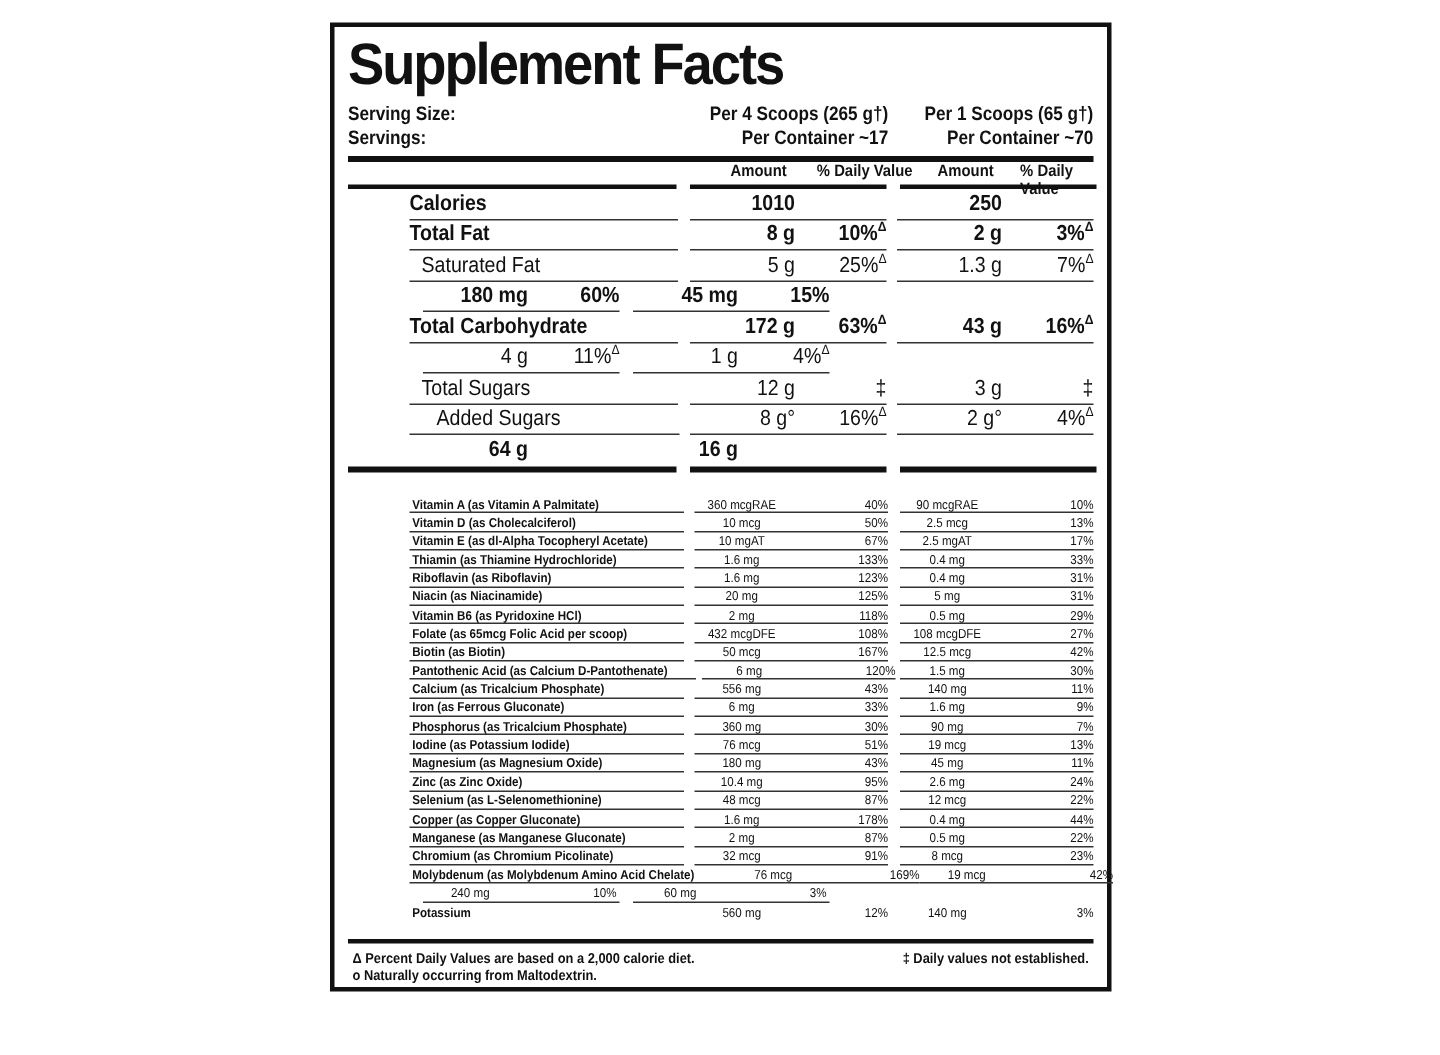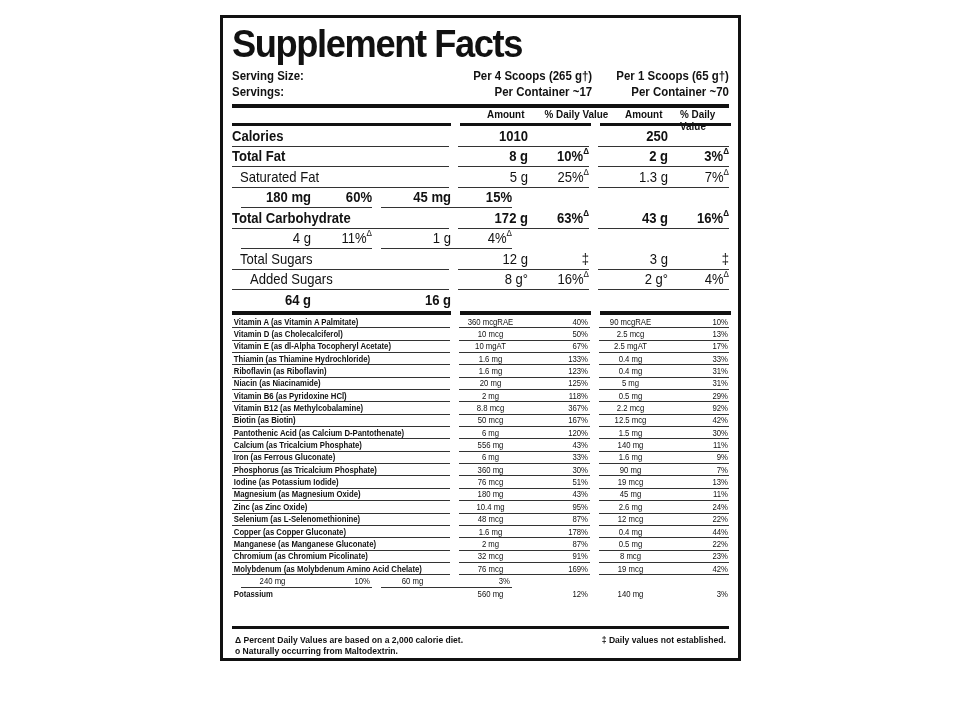--- a/index.html
+++ b/index.html
@@ -11,21 +11,21 @@
            letter-spacing: -1.5px; transform: scaleX(0.93); transform-origin: left top; }
   .serv { position: absolute; font-size: 13px; font-weight: bold; line-height: 16px;
           transform: scaleX(0.88); }
   .serv.l { left: 9px; top: 50px; transform-origin: left top; }
   .serv.c2 { right: 146px; top: 50px; text-align: right; transform-origin: right top; }
   .serv.c3 { right: 9px; top: 50px; text-align: right; transform-origin: right top; }
   .bar { position: absolute; left: 9px; right: 9px; height: 4px; background: #111; }
   .seg { position: absolute; background: #111; }
   .hdr { position: absolute; top: 90px; font-size: 11px; font-weight: bold; transform: scaleX(0.9); }
   .rows { position: absolute; left: 9px; right: 9px; }
-  .row { position: relative; display: flex; align-items: flex-start; }
+  .row { position: relative; display: flex; align-items: flex-start; margin-left: 41px; }
   .row .c1 { width: 219px; box-sizing: border-box; border-bottom: 1px solid #333; height: 100%;
              display: flex; align-items: center; }
   .row .gap { width: 9px; }
   .row .cg { width: 131px; box-sizing: border-box; border-bottom: 1px solid #333; height: 100%;
              display: flex; align-items: center; }
   .row .amt { width: 70px; text-align: right; }
   .row .dv { width: 61px; text-align: right; }
   .major .row { height: 20.5px; font-size: 14.5px; }
   .major .row .lbl { transform: scaleX(0.9); transform-origin: left center; white-space: nowrap; }
   .major .row.b { font-weight: bold; }
@@ -199,21 +199,21 @@
           <span class="amt">16 g</span>
           <span class="dv"></span>
         </div>
     </div>
   </div>
 
   <div class="seg" style="left:9px;top:293px;width:219px;height:4px;"></div>
   <div class="seg" style="left:237px;top:293px;width:131px;height:4px;"></div>
   <div class="seg" style="left:377px;top:293px;width:131px;height:4px;"></div>
 
-  <div class="rows minor" id="minor-rows" style="top:298px;">
+  <div class="rows minor" id="minor-rows" style="top:312px;">
       <div class="row">
         <div class="c1">
           <span class="lbl">Vitamin A (as Vitamin A Palmitate)</span>
         </div>
         <div class="gap"></div>
         <div class="cg">
           <span class="amt">360 mcgRAE</span>
           <span class="dv">40%</span>
         </div>
         <div class="gap"></div>
@@ -307,31 +307,31 @@
           <span class="dv">118%</span>
         </div>
         <div class="gap"></div>
         <div class="cg">
           <span class="amt">0.5 mg</span>
           <span class="dv">29%</span>
         </div>
       </div>
       <div class="row">
         <div class="c1">
-          <span class="lbl">Vitamin B12 (as Methylcobalamine)</span>
-        </div>
-        <div class="gap"></div>
-        <div class="cg">
-          <span class="amt">8.8 mcg</span>
-          <span class="dv">367%</span>
-        </div>
-        <div class="gap"></div>
-        <div class="cg">
-          <span class="amt">2.2 mcg</span>
-          <span class="dv">92%</span>
+          <span class="lbl">Folate (as 65mcg Folic Acid per scoop)</span>
+        </div>
+        <div class="gap"></div>
+        <div class="cg">
+          <span class="amt">432 mcgDFE</span>
+          <span class="dv">108%</span>
+        </div>
+        <div class="gap"></div>
+        <div class="cg">
+          <span class="amt">108 mcgDFE</span>
+          <span class="dv">27%</span>
         </div>
       </div>
       <div class="row">
         <div class="c1">
           <span class="lbl">Biotin (as Biotin)</span>
         </div>
         <div class="gap"></div>
         <div class="cg">
           <span class="amt">50 mcg</span>
           <span class="dv">167%</span>

